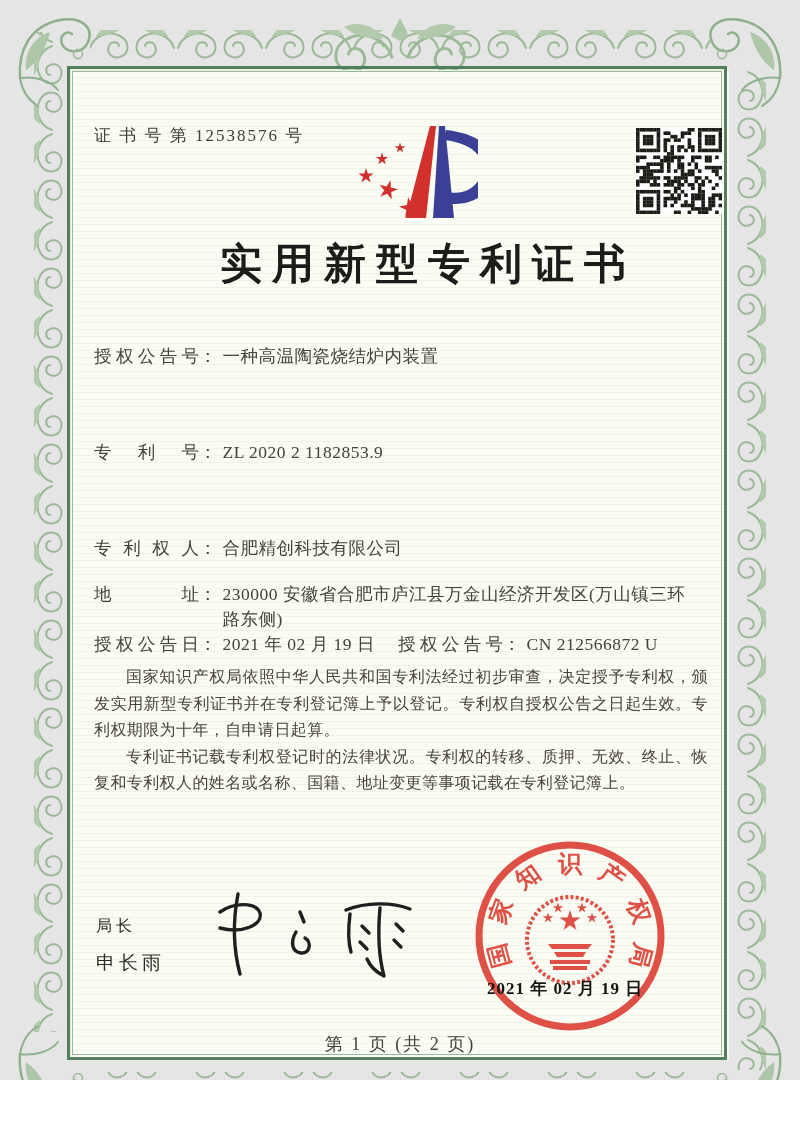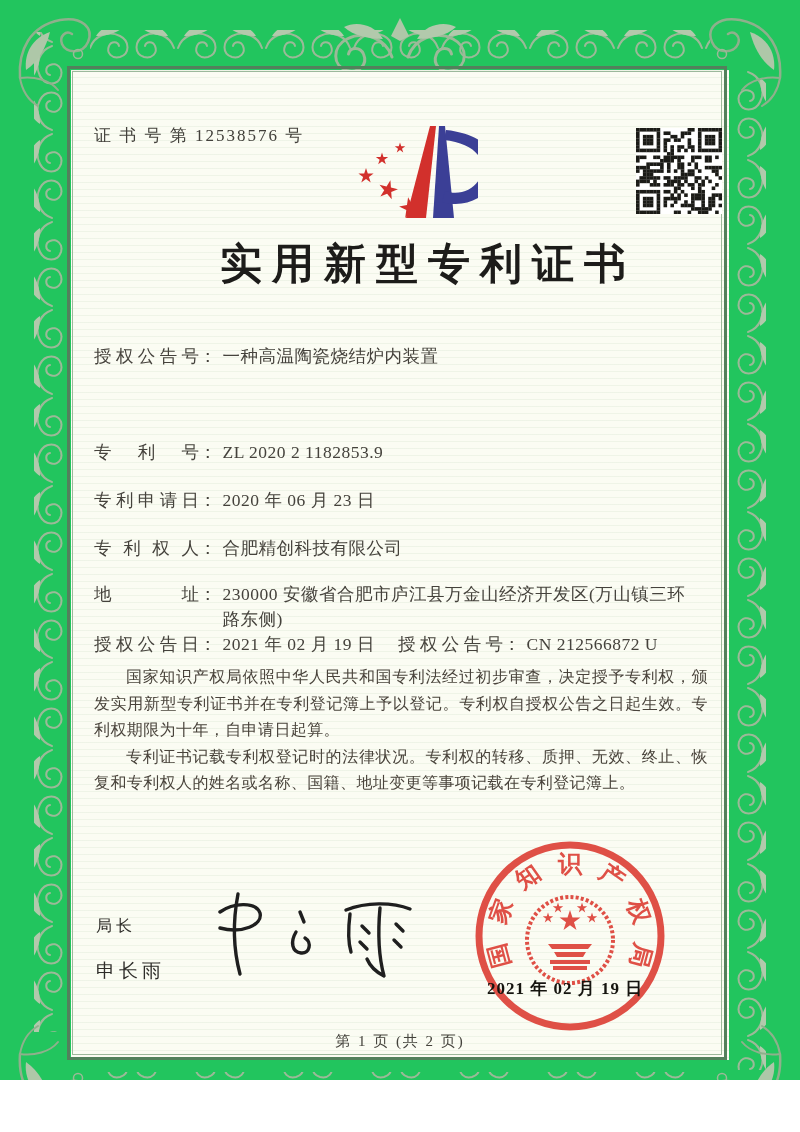--- a/index.html
+++ b/index.html
@@ -1,17 +1,17 @@
 <!DOCTYPE html>
 <html><head>
 <meta charset="utf-8">
 <style>
   html,body{margin:0;padding:0;background:#ffffff;}
   .page{
-    position:relative;width:800px;height:1080px;background:#22c55e;overflow:hidden;
+    position:relative;width:800px;height:1080px;background:#e5e5e5;overflow:hidden;
     font-family:"Liberation Serif","DejaVu Serif",serif;color:#3f3d38;
   }
   .ornament{position:absolute;left:0;top:0;z-index:0;}
   .inner-texture{
     position:absolute;left:71px;top:70px;width:658px;height:990px;z-index:0;
     background:
       repeating-linear-gradient(180deg, rgba(150,185,145,.12) 0 1px, rgba(255,255,255,0) 1px 7px),
       #fbfcf3;
   }
   .frame{
@@ -38,30 +38,30 @@
   .fvalue.wrap{width:478px;}
   .pair2{position:absolute;left:304px;top:0;white-space:nowrap;}
 
   .paragraphs{
     position:absolute;left:94px;top:664px;width:614px;
     font-size:16px;line-height:26.5px;color:#49433b;letter-spacing:.4px;text-align:justify;
   }
   .paragraphs p{margin:0;text-indent:2em;}
 
   .signoff-title{position:absolute;left:96px;top:916px;font-size:16px;letter-spacing:4px;color:#2e2c29;font-family:"Liberation Sans","DejaVu Sans",sans-serif;}
-  .signoff-name{position:absolute;left:96px;top:950px;font-size:19px;letter-spacing:4px;color:#2e2c29;font-family:"Liberation Sans","DejaVu Sans",sans-serif;margin-top:8px;}
+  .signoff-name{position:absolute;left:96px;top:950px;font-size:19px;letter-spacing:4px;color:#2e2c29;font-family:"Liberation Sans","DejaVu Sans",sans-serif;}
   .signature{position:absolute;left:200px;top:878px;}
 
   .seal{position:absolute;left:470px;top:836px;opacity:.92;}
   .seal-date{
     position:absolute;left:487px;top:977px;width:190px;font-size:17px;font-weight:bold;
     color:#15140f;letter-spacing:1px;z-index:3;
   }
 
-  .page-no{position:absolute;left:0;top:1032px;width:800px;text-align:center;font-size:15px;letter-spacing:2px;color:#44423c;}
+  .page-no{position:absolute;left:0;top:1032px;width:800px;text-align:center;font-size:18px;letter-spacing:2px;color:#44423c;}
   .back-note{position:absolute;left:0;top:1080px;width:800px;text-align:center;font-size:15.5px;letter-spacing:3px;color:#46413a;}
 </style>
 </head>
 <body>
 
 <div class="page">
 
   <svg class="ornament" width="800" height="1132" viewBox="0 0 800 1132">
     <defs>
       <g id="curl">
@@ -450,23 +450,20 @@
       </svg>
 
     <div class="title">实用新型专利证书</div>
 
     <div class="row" style="top:344px">
       <span class="flabel">授权公告号</span><span class="fcolon">：</span><span class="fvalue">一种高温陶瓷烧结炉内装置</span>
     </div>
     <div class="row" style="top:440px">
       <span class="flabel">专利号</span><span class="fcolon">：</span><span class="fvalue">ZL 2020 2 1182853.9</span>
     </div>
-    <div class="row" style="top:488px">
-      <span class="flabel">专利申请日</span><span class="fcolon">：</span><span class="fvalue">2020 年 06 月 23 日</span>
-    </div>
     <div class="row" style="top:536px">
       <span class="flabel">专利权人</span><span class="fcolon">：</span><span class="fvalue">合肥精创科技有限公司</span>
     </div>
     <div class="row" style="top:582px">
       <span class="flabel">地址</span><span class="fcolon">：</span><span class="fvalue wrap">230000  安徽省合肥市庐江县万金山经济开发区(万山镇三环路东侧)</span>
     </div>
     <div class="row" style="top:632px">
       <span class="flabel">授权公告日</span><span class="fcolon">：</span><span class="fvalue">2021 年 02 月 19 日</span>
       <span class="pair2">
         <span class="flabel">授权公告号</span><span class="fcolon">：</span><span class="fvalue">CN 212566872 U</span>

